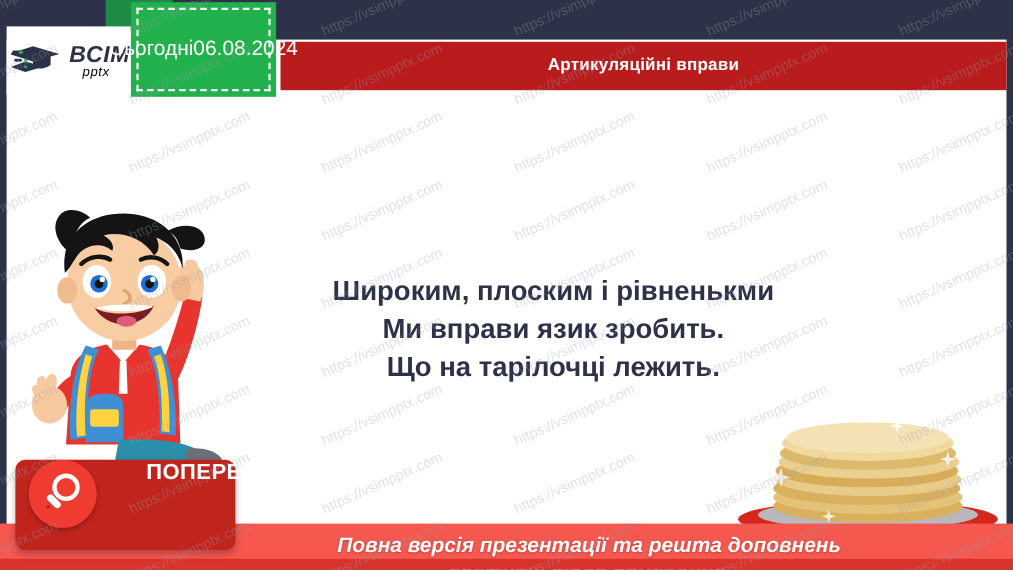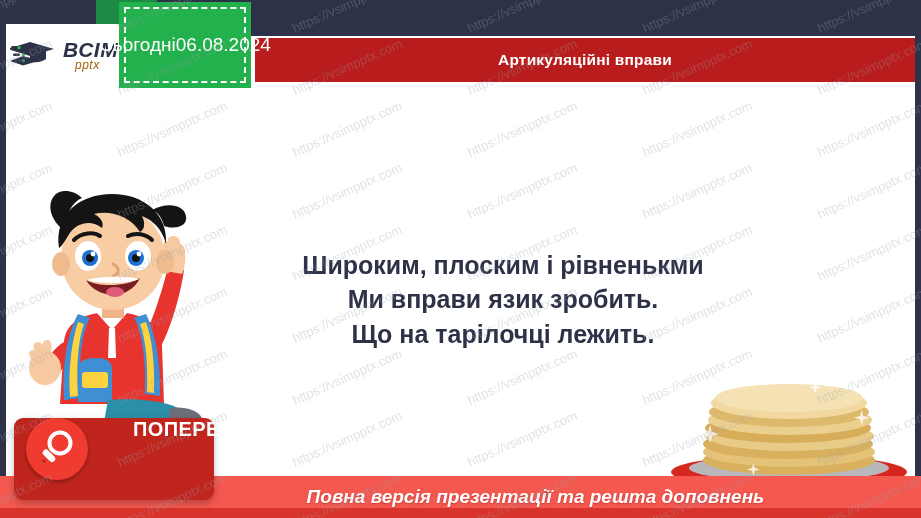--- a/index.html
+++ b/index.html
@@ -48,21 +48,21 @@
   .logo-mark { position:relative; width:52px; height:38px; flex:0 0 auto; }
   .logo-mark svg { display:block; }
   .logo-text { margin-left:1px; line-height:1; }
   .logo-text .big {
     display:block;
     font-size:21px; font-weight:bold; letter-spacing:.5px;
     color:#2e3248;
   }
   .logo-text .small {
     display:block;
-    font-size:12px; color:#a16207; letter-spacing:.5px;
+    font-size:12px; color:#000000; letter-spacing:.5px;
     margin-top:-1px; margin-left:12px;
   }
 
   
   .date-badge {
     position:absolute;
     left:119px; top:2px;
     width:132px; height:86px;
     background:#22b14c;
     z-index:6;

